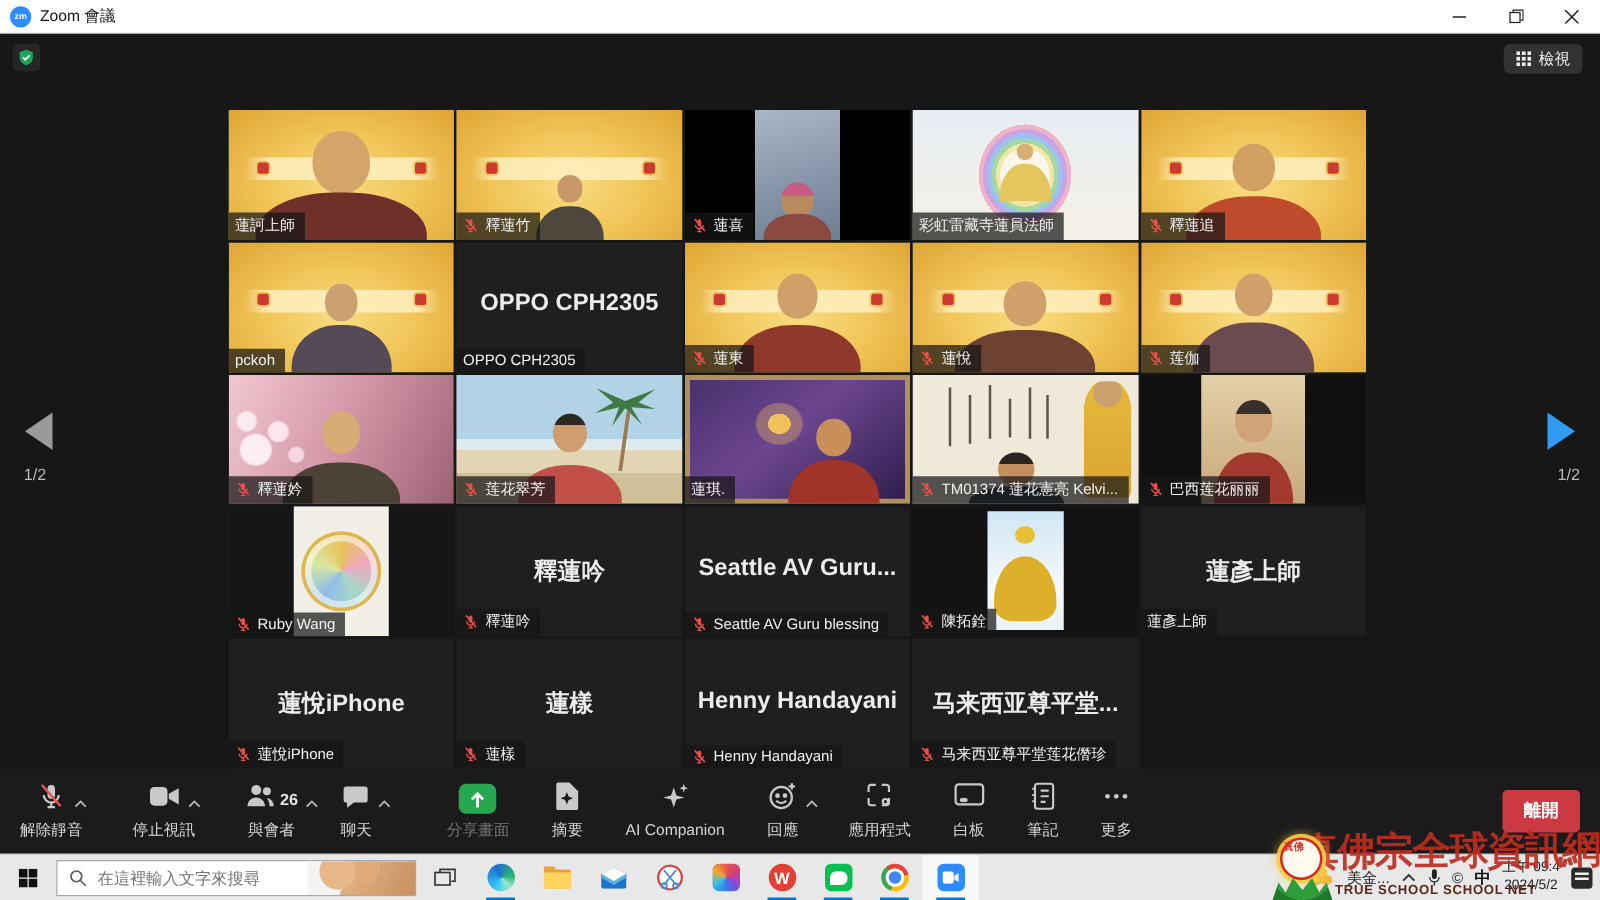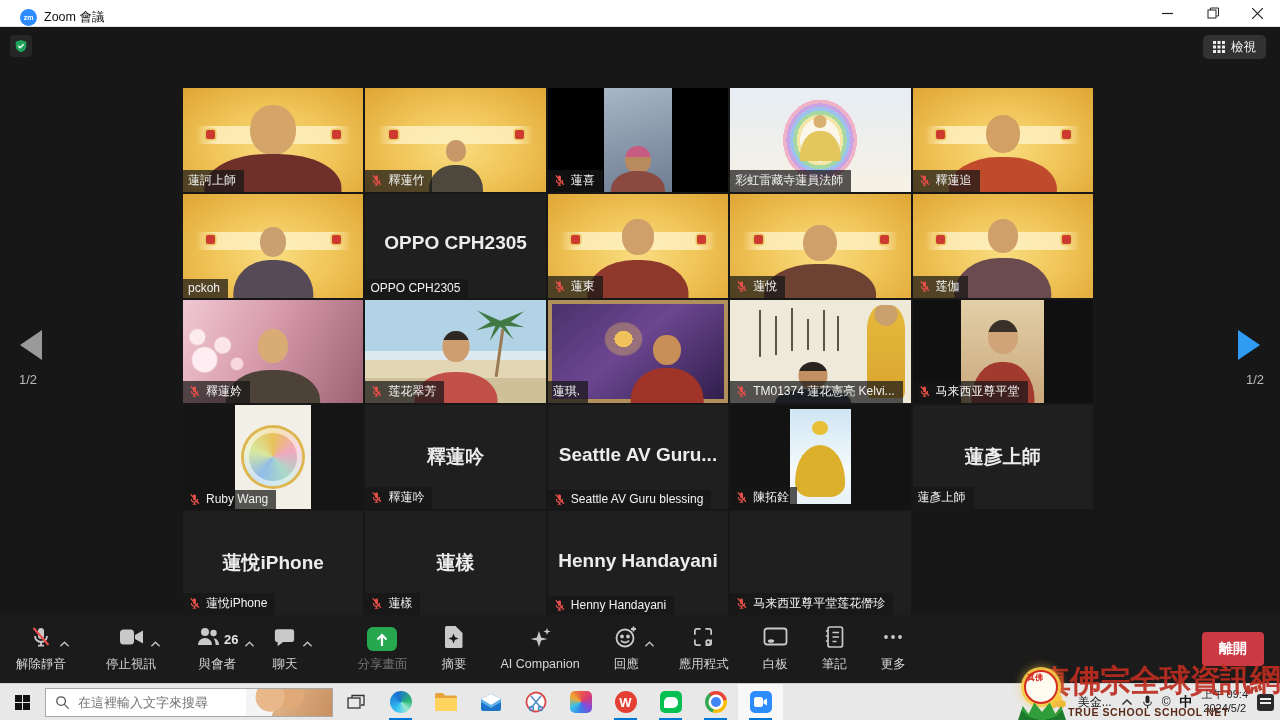--- a/index.html
+++ b/index.html
@@ -1,20 +1,20 @@
 <!DOCTYPE html>
 <html><head>
 <meta charset="utf-8">
 <style>
   *{margin:0;padding:0;box-sizing:border-box}
   html,body{width:1280px;height:720px;overflow:hidden;background:#000}
   .stage{position:relative;width:1280px;height:720px;font-family:"Liberation Sans","DejaVu Sans",sans-serif;background:#161616;overflow:hidden}
 
   
-  .titlebar{position:absolute;top:0;left:0;right:0;height:27px;background:#fff;border-bottom:1px solid #e3e3e3;display:flex;align-items:flex-end;padding-left:20px}
+  .titlebar{position:absolute;top:0;left:0;right:0;height:27px;background:#fff;border-bottom:1px solid #e3e3e3;display:flex;align-items:center;padding-left:8px}
   .zmicon{width:17px;height:17px;border-radius:50%;background:#2d8cff;color:#fff;font-size:7px;font-weight:bold;display:flex;align-items:center;justify-content:center}
   .wtitle{margin-left:7px;font-size:12.5px;color:#111}
   .wincontrols{margin-left:auto;display:flex;height:100%}
   .winbtn{width:45px;height:100%;display:flex;align-items:center;justify-content:center;color:#222}
   .winbtn svg{display:block}
 
   
   .main{position:absolute;top:27px;left:0;right:0;height:588px;background:#171717}
   .shield{position:absolute;top:8px;left:10px;width:22px;height:22px;background:#262626;border-radius:4px;display:flex;align-items:center;justify-content:center}
   .viewbtn{position:absolute;top:8px;right:14px;height:24px;background:#323232;border-radius:5px;color:#f0f0f0;font-size:12.5px;display:flex;align-items:center;gap:6px;padding:0 10px}
@@ -383,21 +383,21 @@
           </div>
           <div class="plabel">
             <svg width="13" height="13" viewBox="0 0 16 16">
               <g fill="none" stroke="#e8504a" stroke-width="1.4">
                 <rect x="6.2" y="1.8" width="3.6" height="7" rx="1.8" fill="#e8504a" stroke="none"></rect>
                 <path d="M4.2 7.5a3.8 3.8 0 0 0 7.6 0"></path>
                 <path d="M8 11.5v2.2M5.8 13.9h4.4"></path>
                 <path d="M3.4 1.6l10 11.6" stroke-width="1.6"></path>
               </g>
             </svg>
-            <span>马来西亚尊平堂</span>
+            <span>巴西莲花丽丽</span>
           </div>
         </div>
         <div class="tile">
           <div class="vid s-artwork"></div>
           <div class="plabel">
             <svg width="13" height="13" viewBox="0 0 16 16">
               <g fill="none" stroke="#e8504a" stroke-width="1.4">
                 <rect x="6.2" y="1.8" width="3.6" height="7" rx="1.8" fill="#e8504a" stroke="none"></rect>
                 <path d="M4.2 7.5a3.8 3.8 0 0 0 7.6 0"></path>
                 <path d="M8 11.5v2.2M5.8 13.9h4.4"></path>
@@ -493,20 +493,21 @@
                 <rect x="6.2" y="1.8" width="3.6" height="7" rx="1.8" fill="#e8504a" stroke="none"></rect>
                 <path d="M4.2 7.5a3.8 3.8 0 0 0 7.6 0"></path>
                 <path d="M8 11.5v2.2M5.8 13.9h4.4"></path>
                 <path d="M3.4 1.6l10 11.6" stroke-width="1.6"></path>
               </g>
             </svg>
             <span>Henny Handayani</span>
           </div>
         </div>
         <div class="tile">
+          <div class="ctext">马来西亚尊平堂...</div>
           <div class="plabel">
             <svg width="13" height="13" viewBox="0 0 16 16">
               <g fill="none" stroke="#e8504a" stroke-width="1.4">
                 <rect x="6.2" y="1.8" width="3.6" height="7" rx="1.8" fill="#e8504a" stroke="none"></rect>
                 <path d="M4.2 7.5a3.8 3.8 0 0 0 7.6 0"></path>
                 <path d="M8 11.5v2.2M5.8 13.9h4.4"></path>
                 <path d="M3.4 1.6l10 11.6" stroke-width="1.6"></path>
               </g>
             </svg>
             <span>马来西亚尊平堂莲花僭珍</span>

